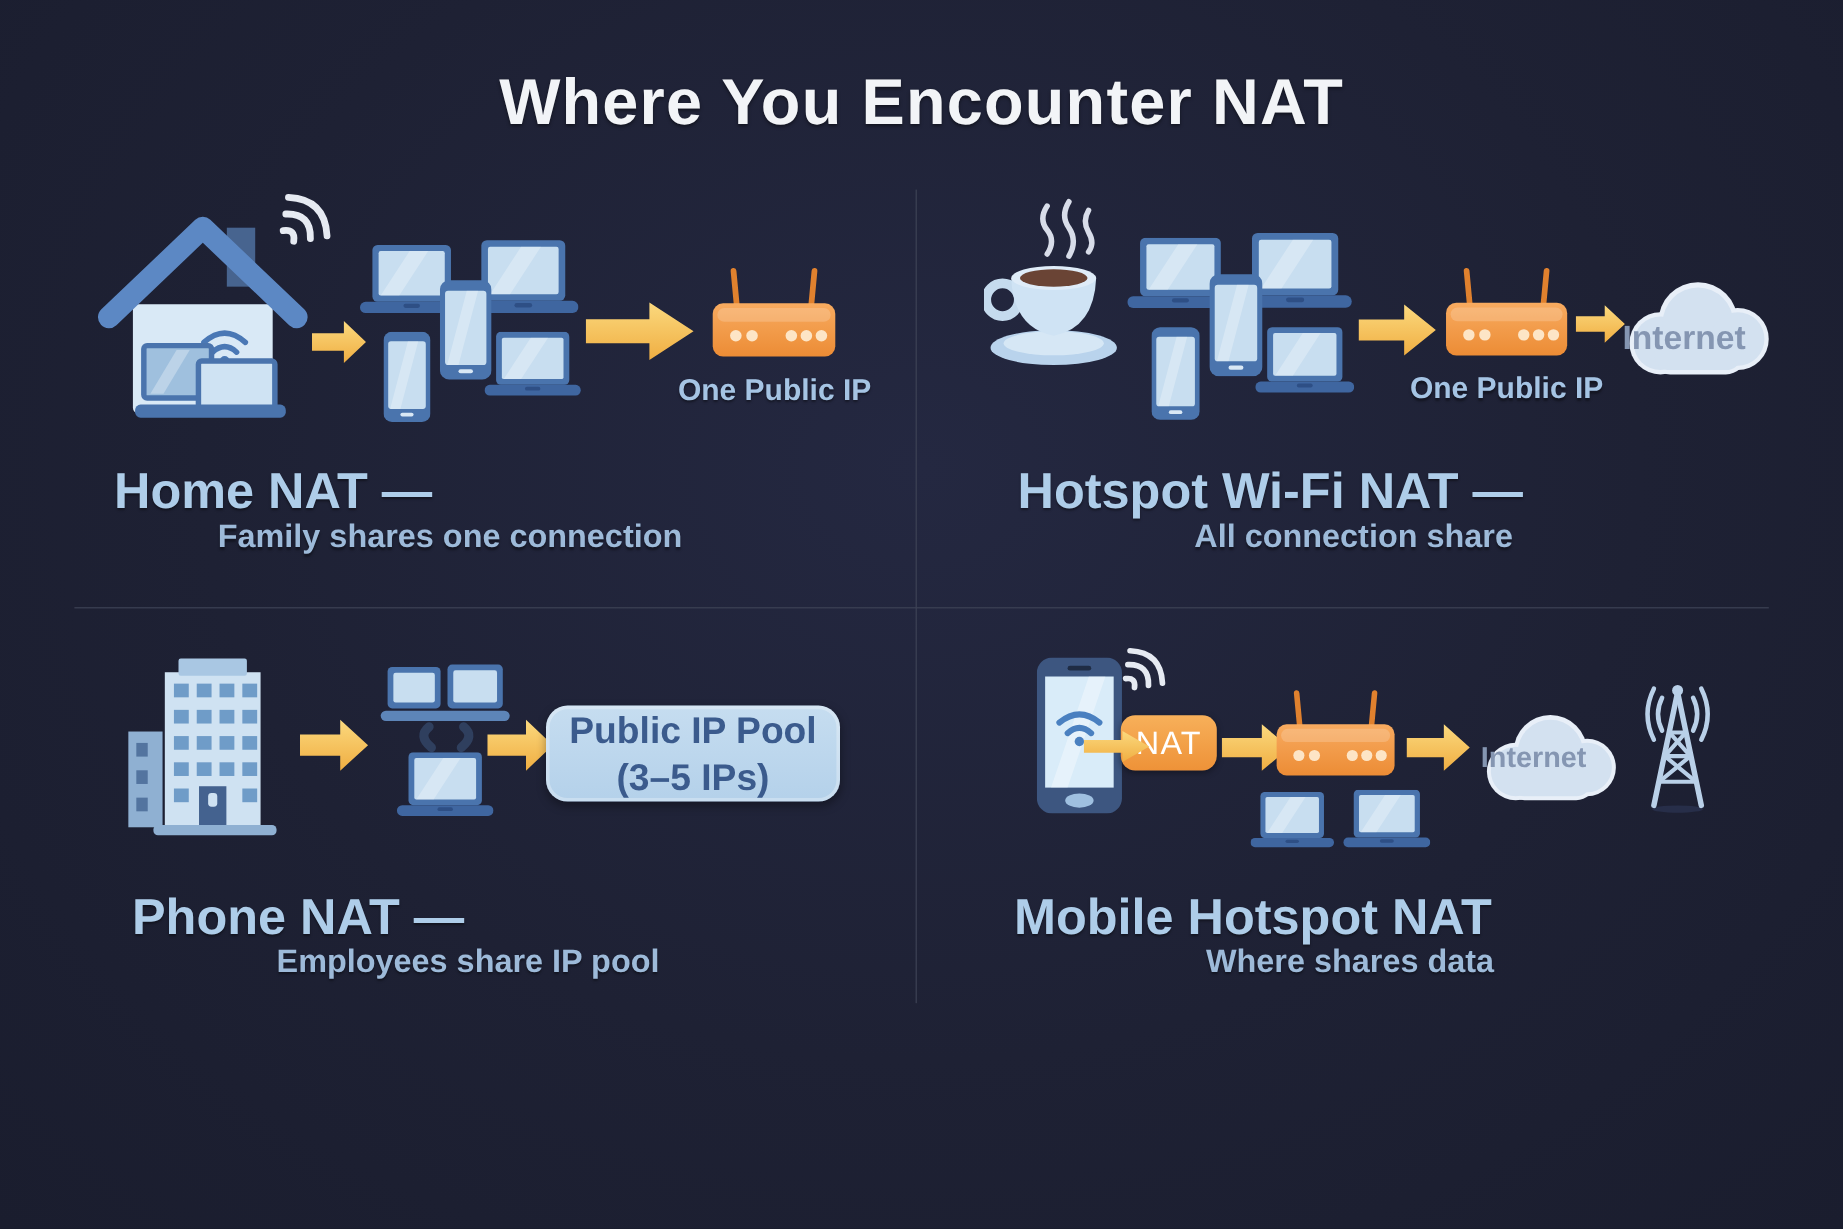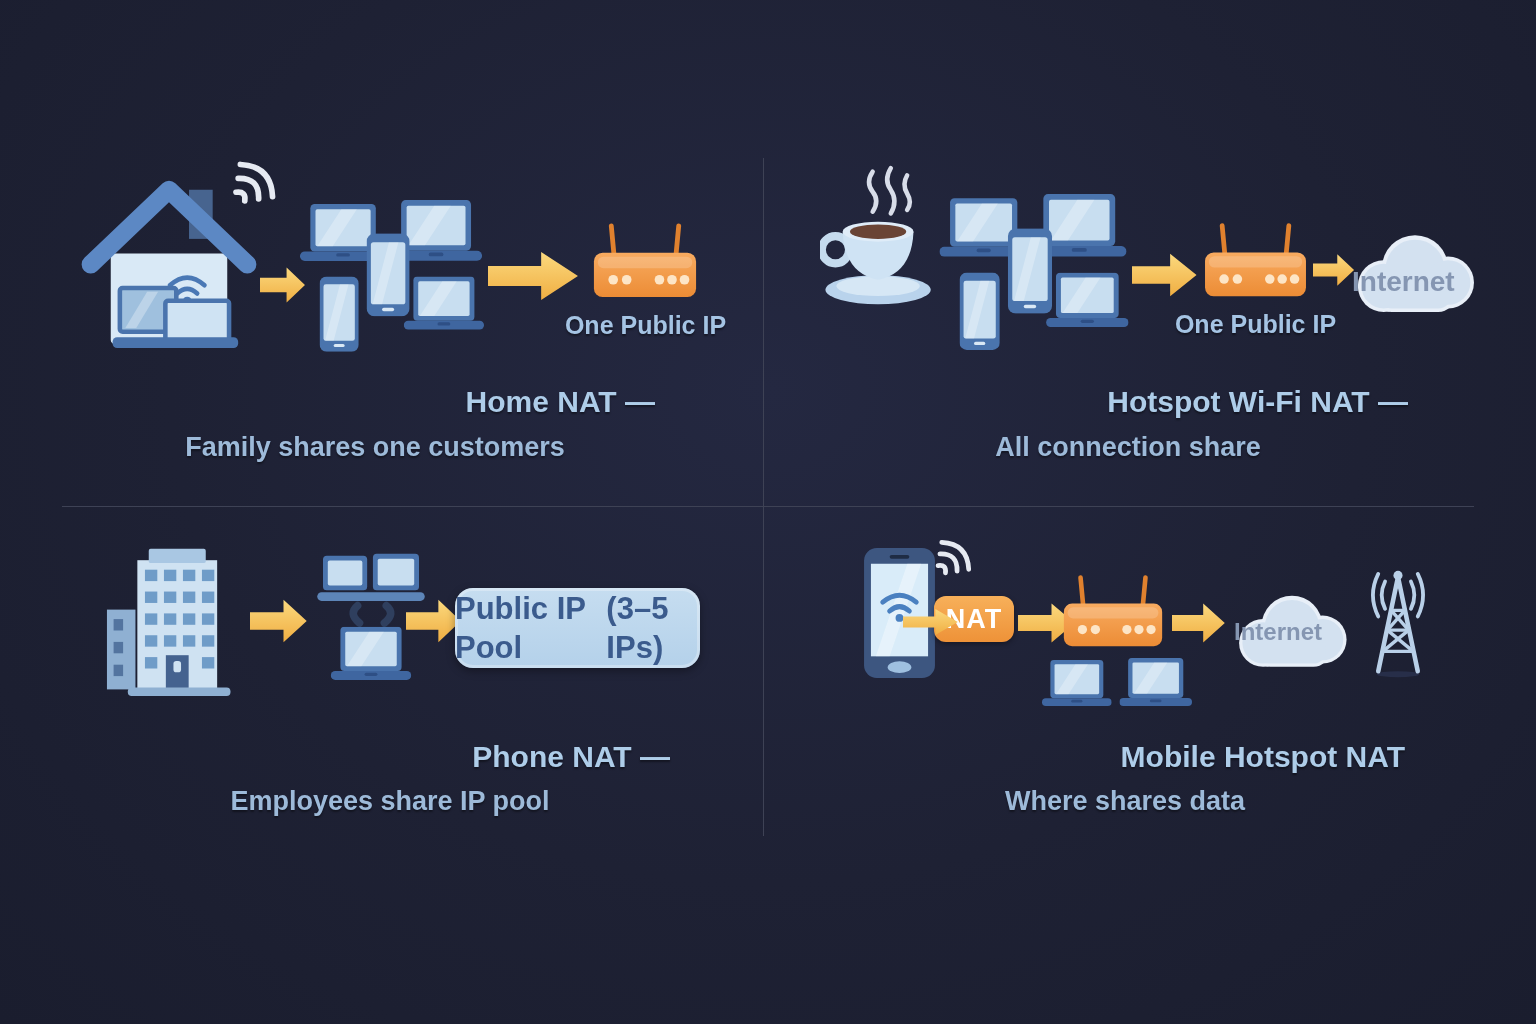--- a/index.html
+++ b/index.html
@@ -9,46 +9,46 @@
     font-family:"Liberation Sans", sans-serif;
   }
   .abs{position:absolute;}
   .title{
     left:0;top:54px;width:1536px;text-align:center;
     font-size:54px;font-weight:bold;color:#f2f4f7;letter-spacing:1px;
     text-shadow:0 2px 3px rgba(0,0,0,0.45);
   }
   .divider{background:#3e4255;}
   .q-heading{
-    text-align:right;font-size:30px;font-weight:bold;color:#aecde9;
+    text-align:left;font-size:42px;font-weight:bold;color:#aecde9;
     text-shadow:0 2px 2px rgba(0,0,0,0.4);
   }
   .q-sub{
     text-align:center;font-size:27px;font-weight:600;color:#9dbad9;
     text-shadow:0 2px 2px rgba(0,0,0,0.4);
   }
   .caption{
     text-align:center;font-size:25px;font-weight:700;color:#a5c4e4;
     text-shadow:0 2px 2px rgba(0,0,0,0.4);
   }
   .cloud-label{
     text-align:left;color:#8596b2;font-weight:600;
   }
   .pool-box{
     background:linear-gradient(180deg,#c6ddf0,#b4d1ea);
     border-radius:18px;
     box-shadow:inset 0 0 0 3px rgba(255,255,255,0.28), 0 3px 8px rgba(0,0,0,0.35);
-    display:flex;flex-direction:row;align-items:center;justify-content:center;
+    display:flex;flex-direction:column;align-items:center;justify-content:center;
     color:#3b5b8d;font-size:31px;font-weight:bold;line-height:39px;
   }
   .nat-badge{
     background:linear-gradient(180deg,#f7b05a,#ee9238);
     border-radius:12px;
     display:flex;align-items:center;justify-content:center;
-    color:#ffffff;font-size:27px;font-weight:bold;letter-spacing:1px;
+    color:#ffffff;font-size:27px;font-weight:normal;letter-spacing:1px;
     box-shadow:0 2px 5px rgba(0,0,0,0.35);
   }
 </style>
 </head>
 <body>
 
 <div id="canvas">
 
   <svg width="0" height="0" style="position:absolute" aria-hidden="true">
     <defs>
@@ -104,20 +104,21 @@
         <g fill="#d3e1f0">
           <circle cx="40" cy="70" r="25"></circle>
             <circle cx="75" cy="51" r="33"></circle>
           <circle cx="112" cy="66" r="25"></circle>
             <rect x="34" y="64" width="82" height="31" rx="15"></rect>
         </g>
       </symbol>
     </defs>
   </svg>
 
+  <div class="abs title">Where You Encounter NAT</div>
 
   <div class="abs divider" style="left:62px;top:506px;width:1412px;height:1px;"></div>
   <div class="abs divider" style="left:763px;top:158px;width:1px;height:678px;"></div>
 
   <div>
     <svg class="abs" style="left:78px;top:168px" width="182" height="190" viewBox="0 0 200 205">
       <rect x="122" y="22" width="26" height="54" fill="#47648f"></rect>
       <rect x="36" y="92" width="128" height="100" rx="5" fill="#d9e9f6"></rect>
       <g fill="none" stroke="#4a78b5" stroke-width="5" stroke-linecap="round">
         <path d="M109,136 Q120,126 131,136"></path>
@@ -144,21 +145,21 @@
       <use href="#sym-laptop" x="106" y="86" width="82" height="56"></use>
     </svg>
     <svg class="abs" style="left:488px;top:250px" width="92" height="52" viewBox="0 0 90 52" preserveAspectRatio="none">
         <use href="#sym-arrow"></use>
       </svg>
     <svg class="abs" style="left:592px;top:220px" width="106" height="81" viewBox="0 0 110 84">
         <use href="#sym-router"></use>
       </svg>
     <div class="abs caption" style="left:553px;top:311px;width:185px;">One Public IP</div>
     <div class="abs q-heading" style="left:95px;top:385px;width:560px;">Home NAT —</div>
-    <div class="abs q-sub" style="left:95px;top:432px;width:560px;">Family shares one customers</div>
+    <div class="abs q-sub" style="left:95px;top:432px;width:560px;">Family shares one connection</div>
   </div>
 
   <div>
     <svg class="abs" style="left:820px;top:160px" width="118" height="156" viewBox="0 0 130 162">
       <g fill="none" stroke="#d8dde9" stroke-width="5" stroke-linecap="round">
         <path d="M58,8 Q50,20 58,30 Q66,40 58,52"></path>
         <path d="M78,4 Q70,17 78,28 Q86,40 78,54"></path>
         <path d="M96,12 Q90,22 96,32 Q102,42 96,50"></path>
       </g>
       <ellipse cx="64" cy="138" rx="58" ry="16" fill="#b9d3ec"></ellipse>

